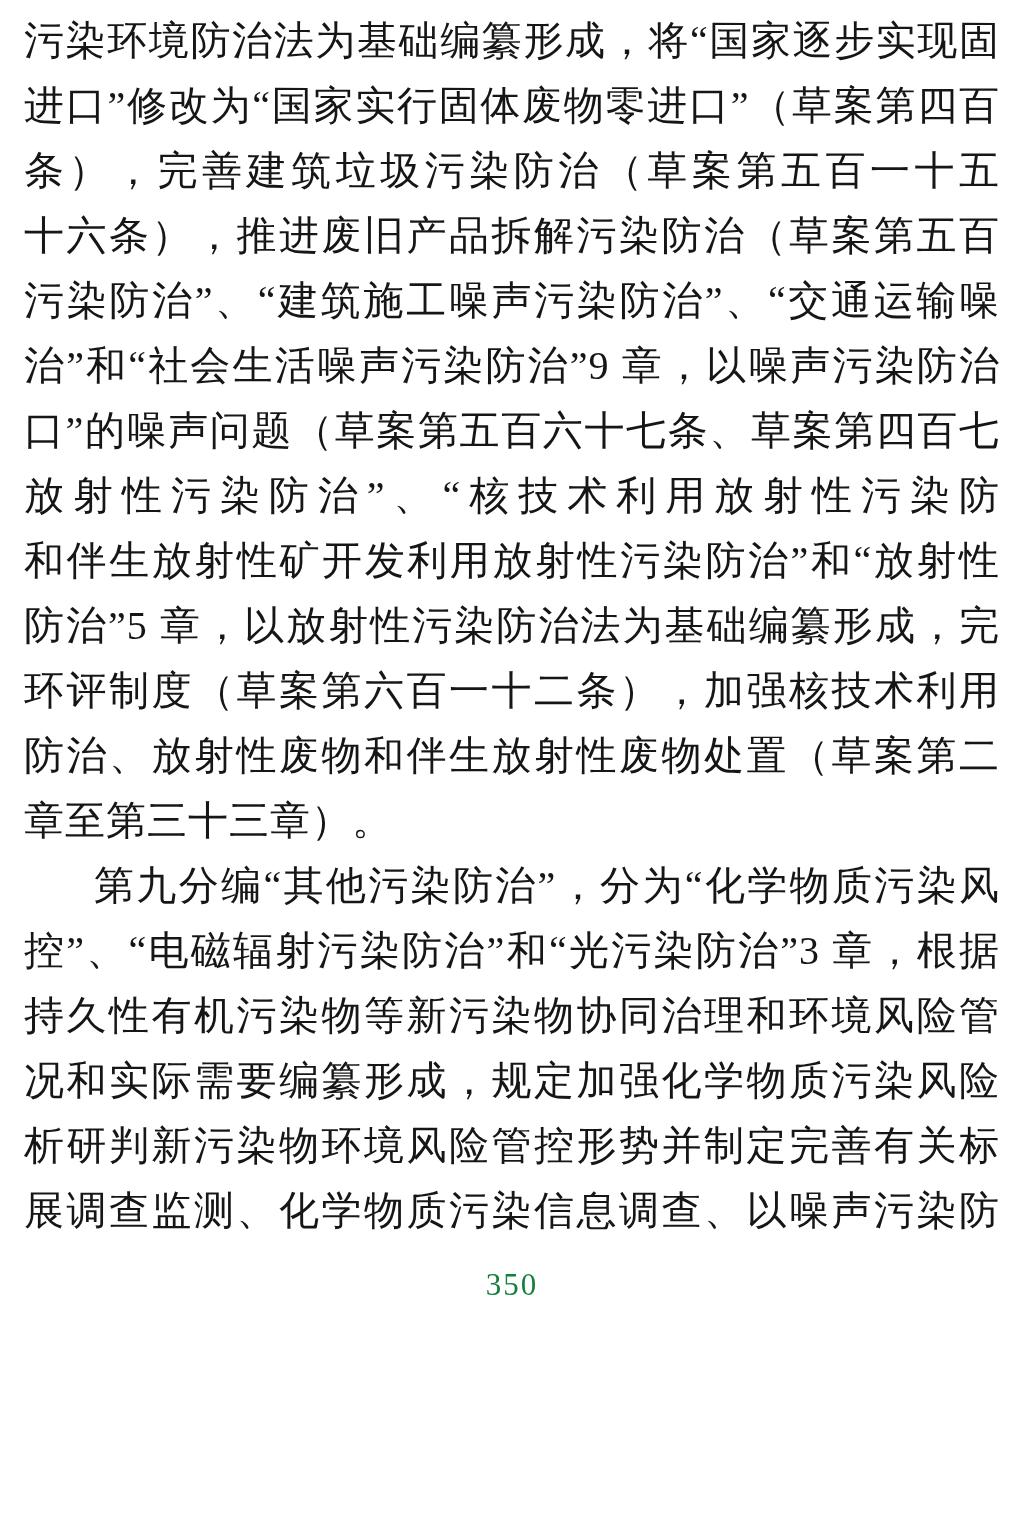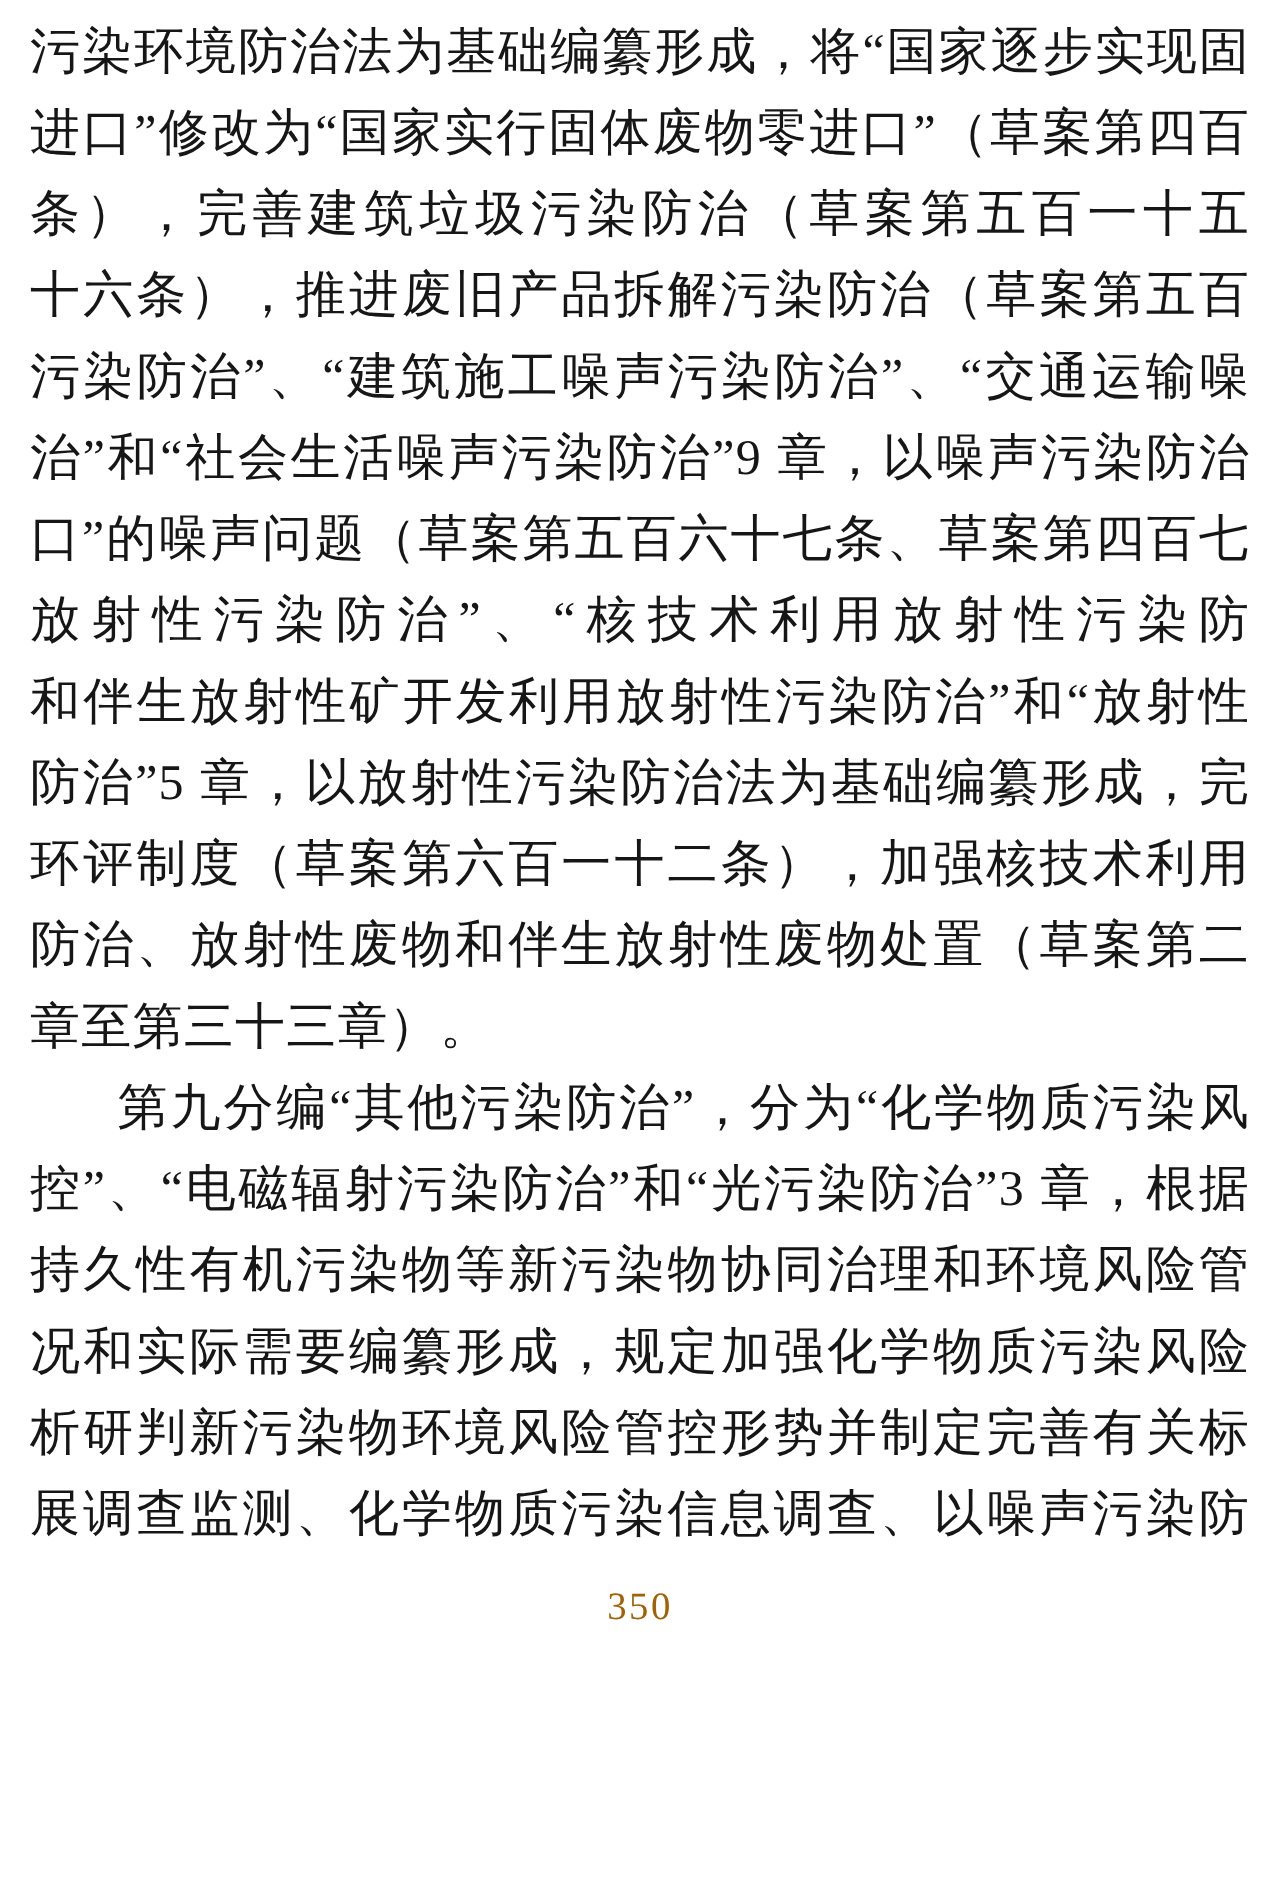--- a/index.html
+++ b/index.html
@@ -32,21 +32,21 @@
   }
   .line.para-end {
     text-align-last: left;
   }
   .page-number {
     margin-top: 24px;
     text-align: center;
     font-size: 31px;
     line-height: 36px;
     letter-spacing: 2px;
-    color: #a16207;
+    color: #15803d;
   }
 </style>
 </head>
 <body>
 
 <div class="doc">
 
   <div>
     <div class="line">污染环境防治法为基础编纂形成，将“国家逐步实现固体废物零</div>
     <div class="line">进口”修改为“国家实行固体废物零进口”（草案第四百七十三</div>

